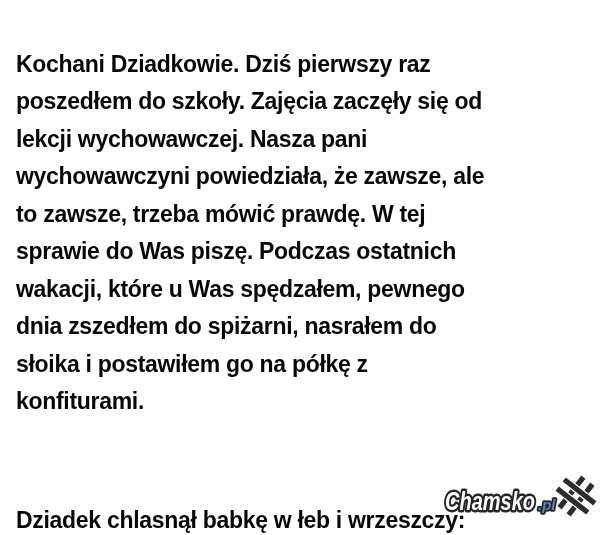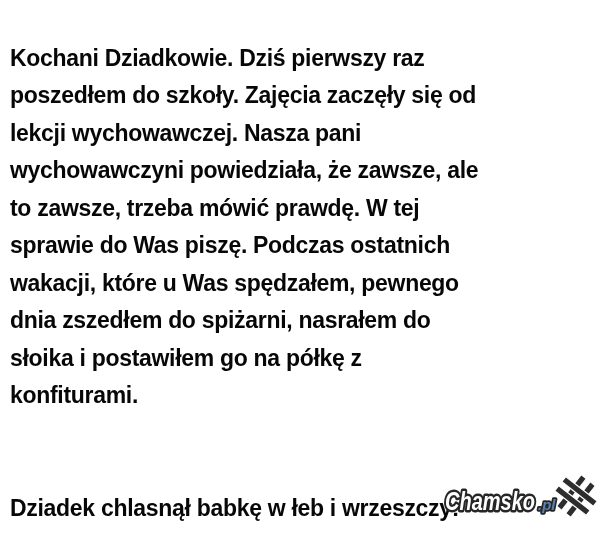--- a/index.html
+++ b/index.html
@@ -18,21 +18,21 @@
   .letter {
     padding: 2px 8px 0 10px;
     font-weight: bold;
     font-size: 23px;
     line-height: 37.5px;
     color: #070707;
     letter-spacing: -0.3px;
     white-space: pre-line;
   }
   .letter p {
-    margin: 0;
+    margin: 6px;
   }
   .letter p + p {
     margin-top: 37.5px; 
   }
   .watermark {
     position: absolute;
     right: 0;
     bottom: 10px;
     width: 160px;
     height: 58px;

